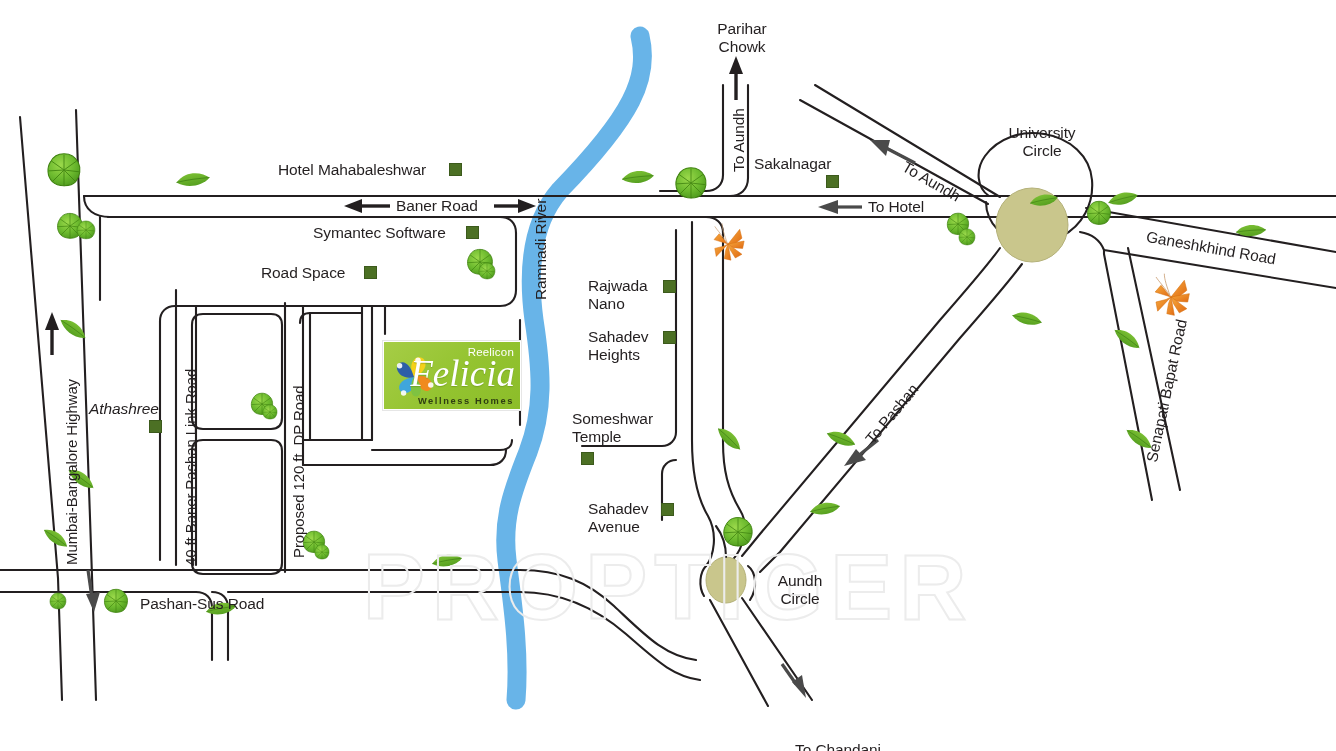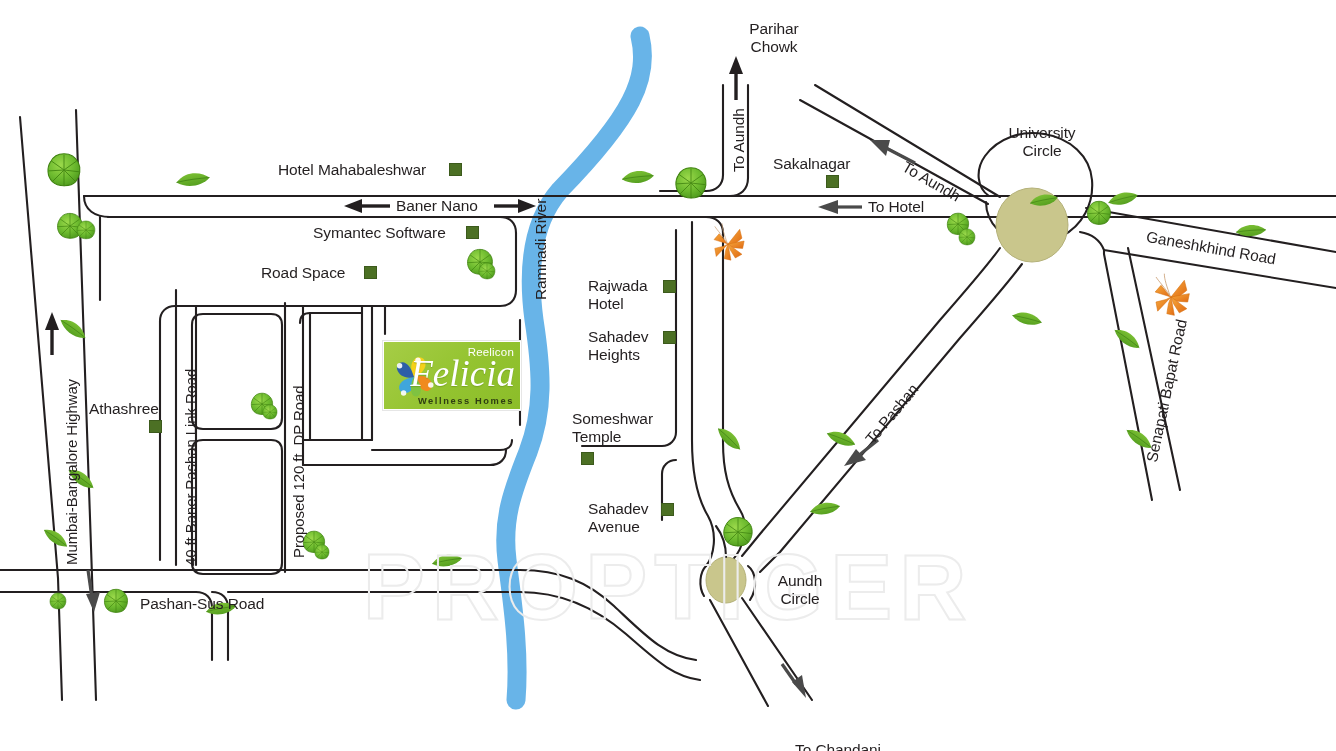--- a/index.html
+++ b/index.html
@@ -394,28 +394,28 @@
         <circle cx="51" cy="40" r="3.4"></circle>
         <circle cx="17" cy="50" r="3.4"></circle>
         <circle cx="12" cy="16" r="3.4"></circle>
       </g>
     </svg>
     <div class="logo-brand">Reelicon</div>
     <div class="logo-name">Felicia</div>
     <div class="logo-tag">Wellness Homes</div>
   </div>
 
-  <div class="map-label label-center" style="left:732px; top:20px; width:84px;">Parihar
+  <div class="map-label label-center" style="left:700px; top:20px; width:84px;">Parihar
 Chowk</div>
   <div class="map-label label-center" style="left:993px; top:124px; width:98px;">University
 Circle</div>
   <div class="map-label label-center" style="left:766px; top:572px; width:68px;">Aundh
 Circle</div>
 
-  <div class="map-label" style="left:396px; top:197px;">Baner Nano</div>
+  <div class="map-label" style="left:396px; top:197px;">Baner Road</div>
   <div class="map-label label-rot-90" style="left:532px; top:300px;">Ramnadi River</div>
   <div class="map-label label-rot-90" style="left:63px; top:565px; font-size:15px;">Mumbai-Bangalore Highway</div>
   <div class="map-label label-rot-90" style="left:182px; top:566px; font-size:15px;">40 ft Baner Pashan Link Road</div>
   <div class="map-label label-rot-90" style="left:290px; top:558px; font-size:15px;">Proposed 120 ft. DP Road</div>
   <div class="map-label" style="left:140px; top:567px;margin-top:28px;">Pashan-Sus Road</div>
   <div class="map-label" style="left:1148px; top:228px; transform:rotate(10deg); transform-origin:left top;">Ganeshkhind Road</div>
   <div class="map-label" style="left:1143px; top:460px; transform:rotate(-78deg); transform-origin:left top;">Senapati Bapat Road</div>
 
   <div class="map-label label-rot-90" style="left:730px; top:172px;">To Aundh</div>
   <div class="map-label" style="left:908px; top:158px; transform:rotate(30deg); transform-origin:left top;">To Aundh</div>
@@ -426,28 +426,28 @@
 
   <div class="map-label" style="left:278px; top:161px;">Hotel Mahabaleshwar</div>
   <div class="marker-sq" style="left:449px; top:163px;"></div>
 
   <div class="map-label" style="left:313px; top:224px;">Symantec Software</div>
   <div class="marker-sq" style="left:466px; top:226px;"></div>
 
   <div class="map-label" style="left:261px; top:264px;">Road Space</div>
   <div class="marker-sq" style="left:364px; top:266px;"></div>
 
-  <div class="map-label" style="left:89px; top:400px;">Athashree</div>
+  <div class="map-label" style="left:89px; top:400px;font-style:italic;">Athashree</div>
   <div class="marker-sq" style="left:149px; top:420px;"></div>
 
-  <div class="map-label" style="left:773px; top:155px;text-align:right;">Sakalnagar</div>
+  <div class="map-label" style="left:754px; top:155px;text-align:right;">Sakalnagar</div>
   <div class="marker-sq" style="left:826px; top:175px;"></div>
 
   <div class="map-label" style="left:588px; top:277px;">Rajwada
-Hotel</div>
+Nano</div>
   <div class="marker-sq" style="left:663px; top:280px;"></div>
 
   <div class="map-label" style="left:588px; top:328px;">Sahadev
 Heights</div>
   <div class="marker-sq" style="left:663px; top:331px;"></div>
 
   <div class="map-label" style="left:572px; top:410px;">Someshwar
 Temple</div>
   <div class="marker-sq" style="left:581px; top:452px;"></div>
 

